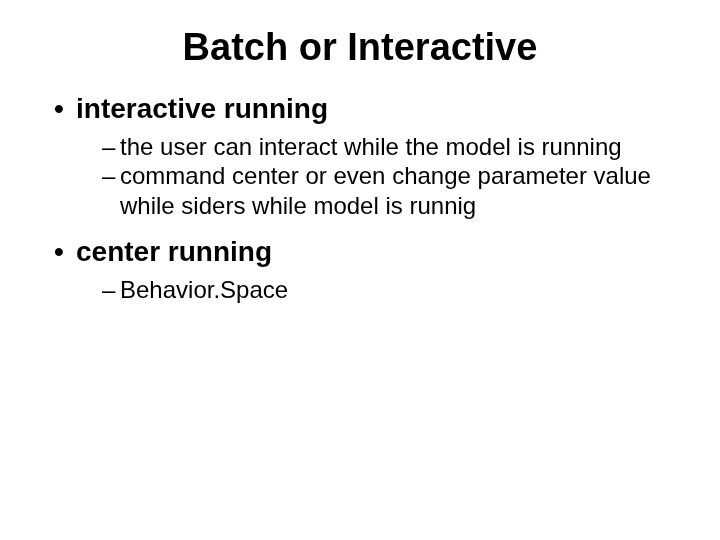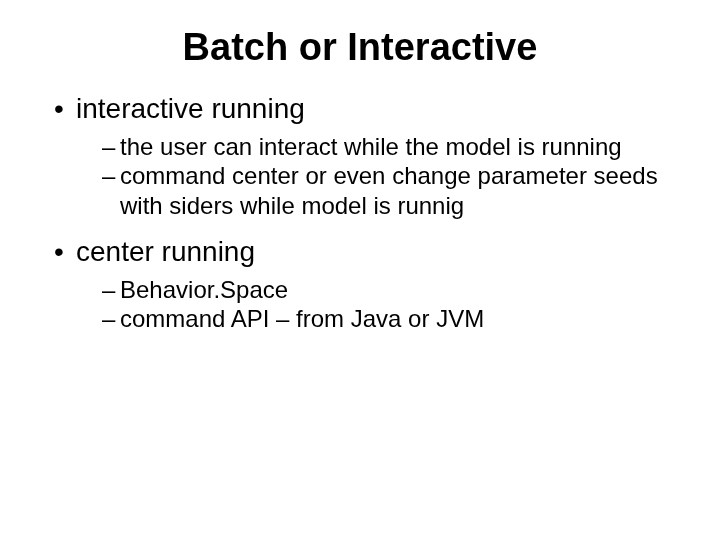--- a/index.html
+++ b/index.html
@@ -19,20 +19,21 @@
   }
   .title {
     text-align: center;
     font-size: 38px;
     font-weight: bold;
     margin: 14px 0 22px 0;
   }
   .l1 {
     margin: 0 0 6px 0;
     padding-left: 14px;
+    font-weight: bold;
   }
   .l1-item {
     position: relative;
     font-size: 28px;
     line-height: 1.25;
     margin: 4px 0 0 0;
     padding-left: 22px;
   }
   .l1-item::before {
     content: "•";
@@ -67,30 +68,27 @@
   <div class="l1">
     <div class="l1-item">
       <span>interactive running</span>
     </div>
   </div>
   <div class="l2">
     <div class="l2-item">
       <span>the user can interact while the model is running</span>
     </div>
     <div class="l2-item">
-      <span>command center or even change parameter seeds with siders while model is runnig</span>
+      <span>command center or even change parameter value while siders while model is runnig</span>
     </div>
   </div>
 
   <div class="l1">
     <div class="l1-item">
       <span>center running</span>
     </div>
   </div>
   <div class="l2">
     <div class="l2-item">
       <span>Behavior.Space</span>
     </div>
-    <div class="l2-item">
-      <span>command API – from Java or JVM</span>
-    </div>
   </div>
 </div>
 
 </body></html>

